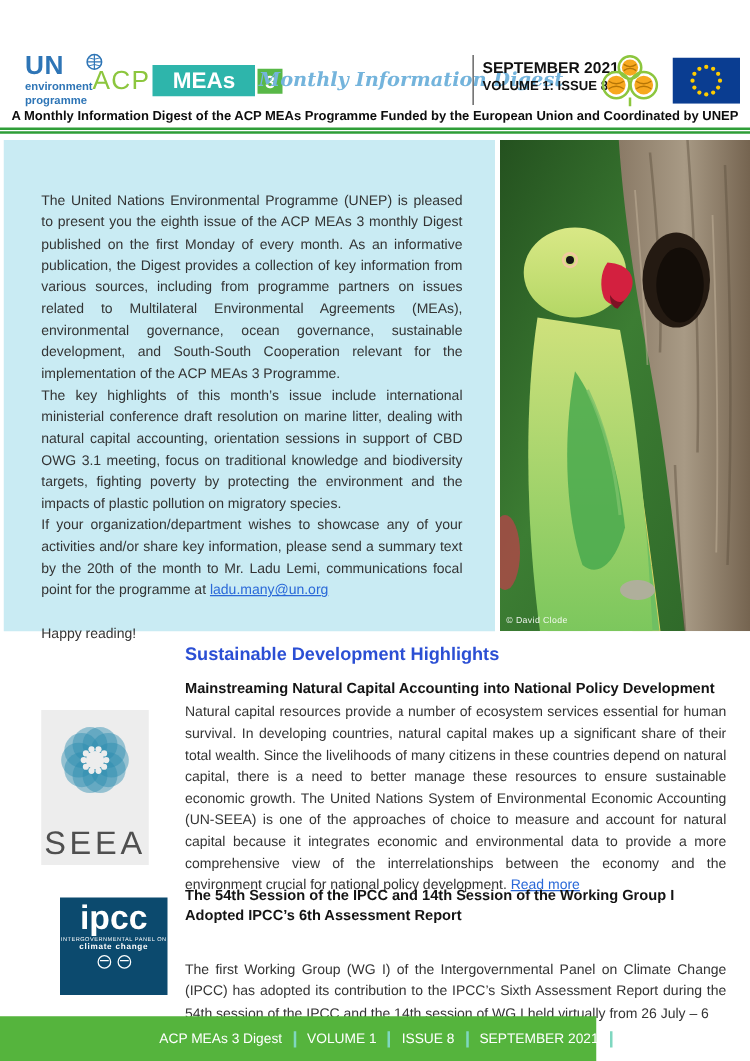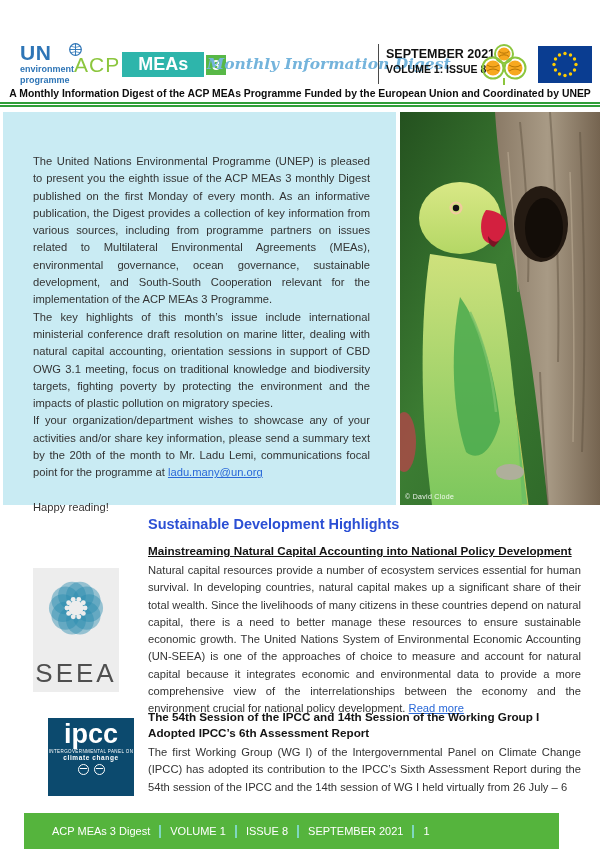--- a/index.html
+++ b/index.html
@@ -46,54 +46,54 @@
   .photo svg{display:block;}
   .photo-credit{
     position:absolute;left:5px;bottom:5px;font-size:7px;color:#ffffff;opacity:.9;letter-spacing:.3px;
   }
   
   .section-title{
     position:absolute;left:148px;top:516px;font-size:14.5px;font-weight:bold;color:#2b4fd4;
   }
   .article-title-1{
     position:absolute;left:148px;top:543px;width:435px;
-    font-size:11.7px;font-weight:bold;color:#141414;line-height:15px;text-decoration:underline;
+    font-size:11.7px;font-weight:bold;color:#141414;line-height:15px;
   }
   .article-body-1{
     position:absolute;left:148px;top:562px;width:433px;
     font-size:11.2px;line-height:17.3px;text-align:justify;color:#333;
   }
   .seea-box{
     position:absolute;left:33px;top:568px;width:86px;height:124px;background:#ededed;
     display:flex;flex-direction:column;align-items:center;justify-content:flex-start;padding-top:4px;box-sizing:border-box;
   }
   .seea-label{font-size:26px;letter-spacing:3px;color:#4f4f4f;line-height:1;margin-top:2px;}
   .article-title-2{
     position:absolute;left:148px;top:709px;width:437px;
     font-size:11.7px;font-weight:bold;color:#141414;line-height:15.5px;
   }
   .article-body-2{
-    position:absolute;left:148px;top:744px;width:433px;
+    position:absolute;left:148px;top:768px;width:433px;
     font-size:11.2px;line-height:17.3px;text-align:justify;color:#333;
   }
   .ipcc-box{
     position:absolute;left:48px;top:718px;width:86px;height:78px;background:#0c4a6e;
     display:flex;flex-direction:column;align-items:center;justify-content:flex-start;
     padding-top:5px;box-sizing:border-box;color:#fff;
   }
   .ipcc-word{font-size:27px;font-weight:bold;line-height:0.85;letter-spacing:0;}
   .ipcc-sub1{font-size:4.5px;letter-spacing:.4px;margin-top:3px;white-space:nowrap;}
   .ipcc-sub2{font-size:6.5px;font-weight:bold;letter-spacing:.6px;}
   .ipcc-emblems{display:flex;gap:5px;margin-top:3px;}
   .mini-emblem{width:9px;height:9px;border:1px solid #fff;border-radius:50%;position:relative;}
   .mini-emblem::after{content:"";position:absolute;left:1px;right:1px;top:3.5px;height:1px;background:#fff;}
   
   .footer{
-    position:absolute;left:0;top:813px;width:535px;height:36px;background:#55b43d;
-    display:flex;align-items:center;justify-content:flex-start;transform:none;margin-left:24px;
+    position:absolute;left:0;top:813px;width:477px;height:36px;background:#55b43d;
+    display:flex;align-items:center;justify-content:flex-end;transform:none;
   }
   .footer-inner{display:flex;align-items:center;transform:translateX(28px);}
   .footer-item{color:#fff;font-size:11px;white-space:nowrap;}
   .footer-sep{width:2px;height:13px;background:#7fd7c0;margin:0 9px;}
 </style>
 </head>
 <body>
 
 <div class="page">
 

